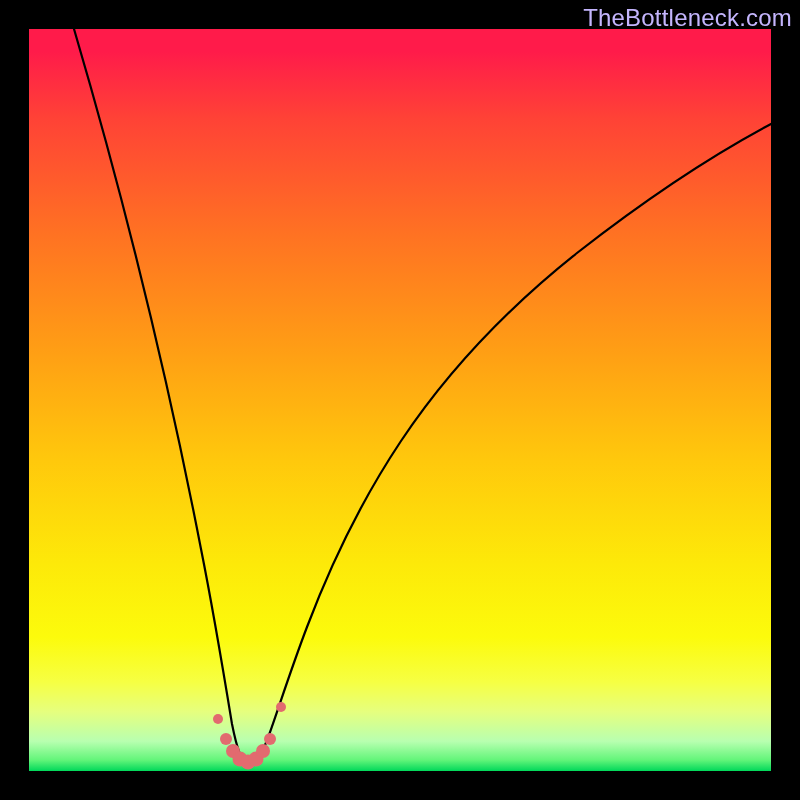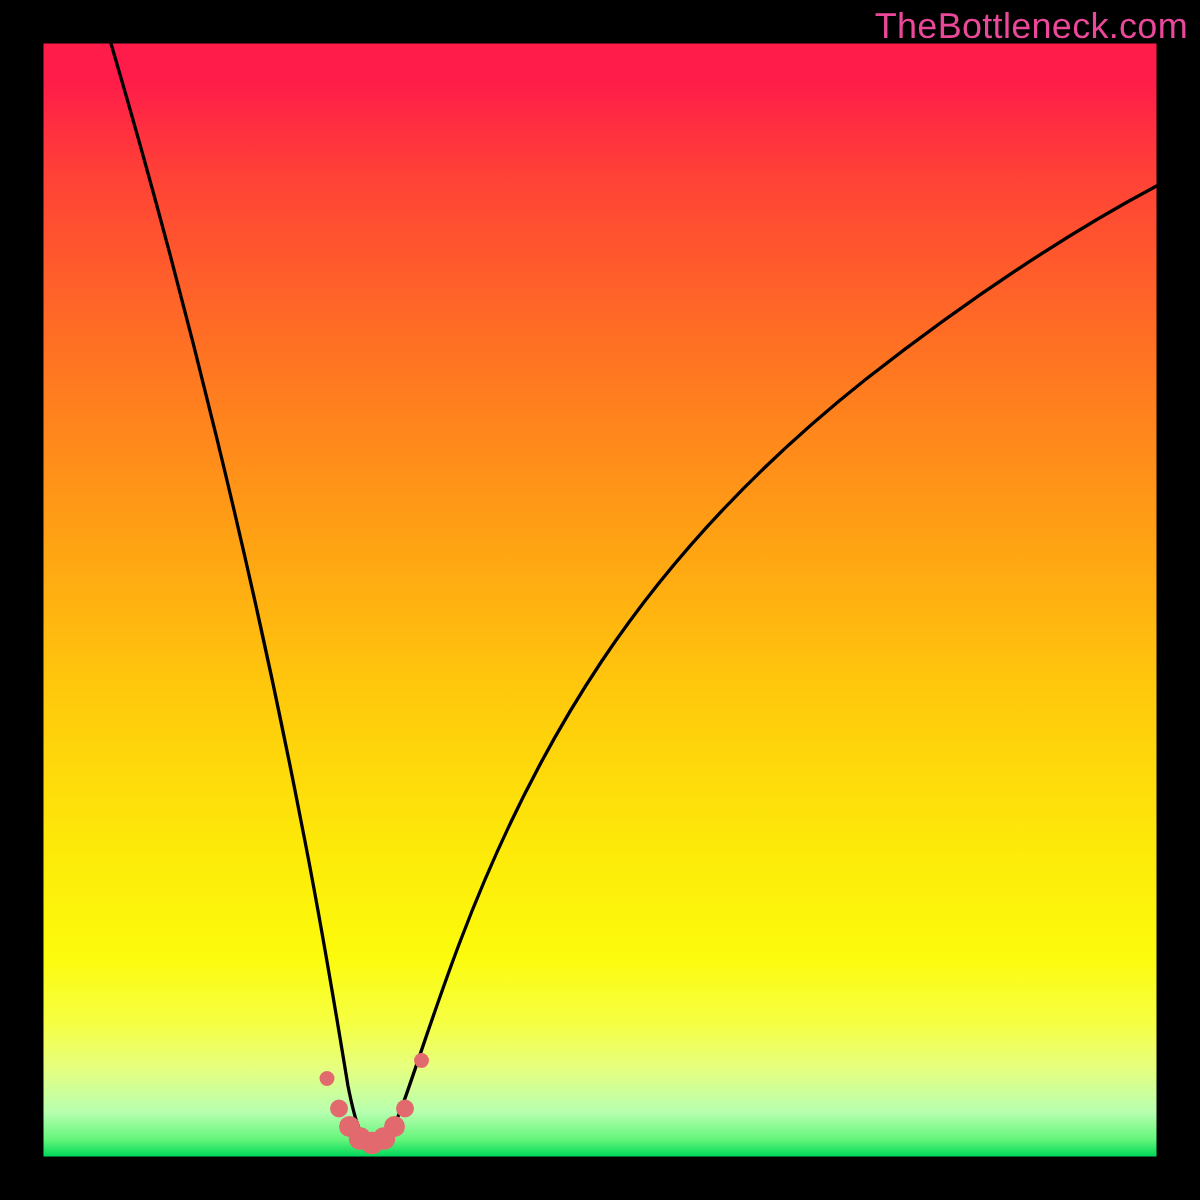--- a/index.html
+++ b/index.html
@@ -33,21 +33,21 @@
       #63f57a 98.5%,
       #00d85a 100%
     );
   }
   .watermark {
     position: absolute;
     top: 4px;
     right: 8px;
     font-size: 24px;
     font-weight: 400;
-    color: #ec4899;
+    color: #c4b5fd;
     letter-spacing: 0.2px;
   }
   svg.curve {
     position: absolute;
     left: 0;
     top: 0;
     width: 742px;
     height: 742px;
     overflow: visible;
   }

